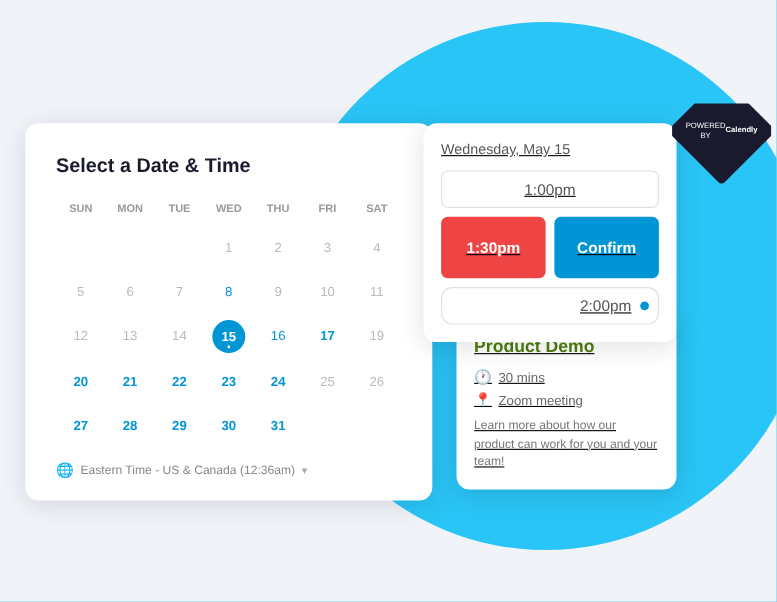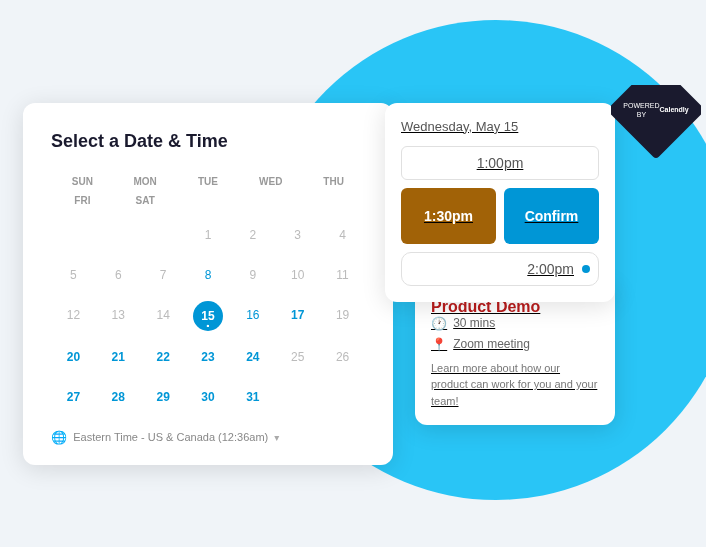--- a/index.html
+++ b/index.html
@@ -112,21 +112,21 @@
     }
     .nav-arrow.active {
       color: #0096d6;
     }
 
     .cal-grid {
       width: 100%;
     }
     .cal-header {
       display: grid;
-      grid-template-columns: repeat(5, 1fr);
+      grid-template-columns: repeat(7, 1fr);
       margin-bottom: 6px;
     }
     .cal-header-cell {
       text-align: center;
       font-size: 10px;
       font-weight: 600;
       color: #999;
       padding: 4px 0;
     }
     .cal-body {
@@ -226,21 +226,21 @@
       cursor: pointer;
     }
 
     .time-confirm-row {
       display: flex;
       gap: 8px;
       margin-bottom: 8px;
     }
     .time-selected-btn {
       flex: 1;
-      background: #a16207;
+      background: #ef4444;
       color: white;
       border: none;
       border-radius: 6px;
       padding: 20px 8px;
       font-size: 14px;
       font-weight: 600;
       cursor: pointer;
       text-align: center;
     }
     .confirm-btn {
@@ -284,21 +284,22 @@
       box-shadow: 0 4px 24px rgba(0,0,0,0.14);
       margin-left: 20px;
       margin-top: -20px;
       z-index: 1;
       position: relative;
     }
 
     .product-title {
       font-size: 16px;
       font-weight: 800;
-      color: #b91c1c;
+      color: #4d7c0f;
+      margin-bottom: 10px;
     }
 
     .product-meta {
       display: flex;
       align-items: center;
       gap: 6px;
       font-size: 12px;
       color: #666;
       margin-bottom: 6px;
     }

